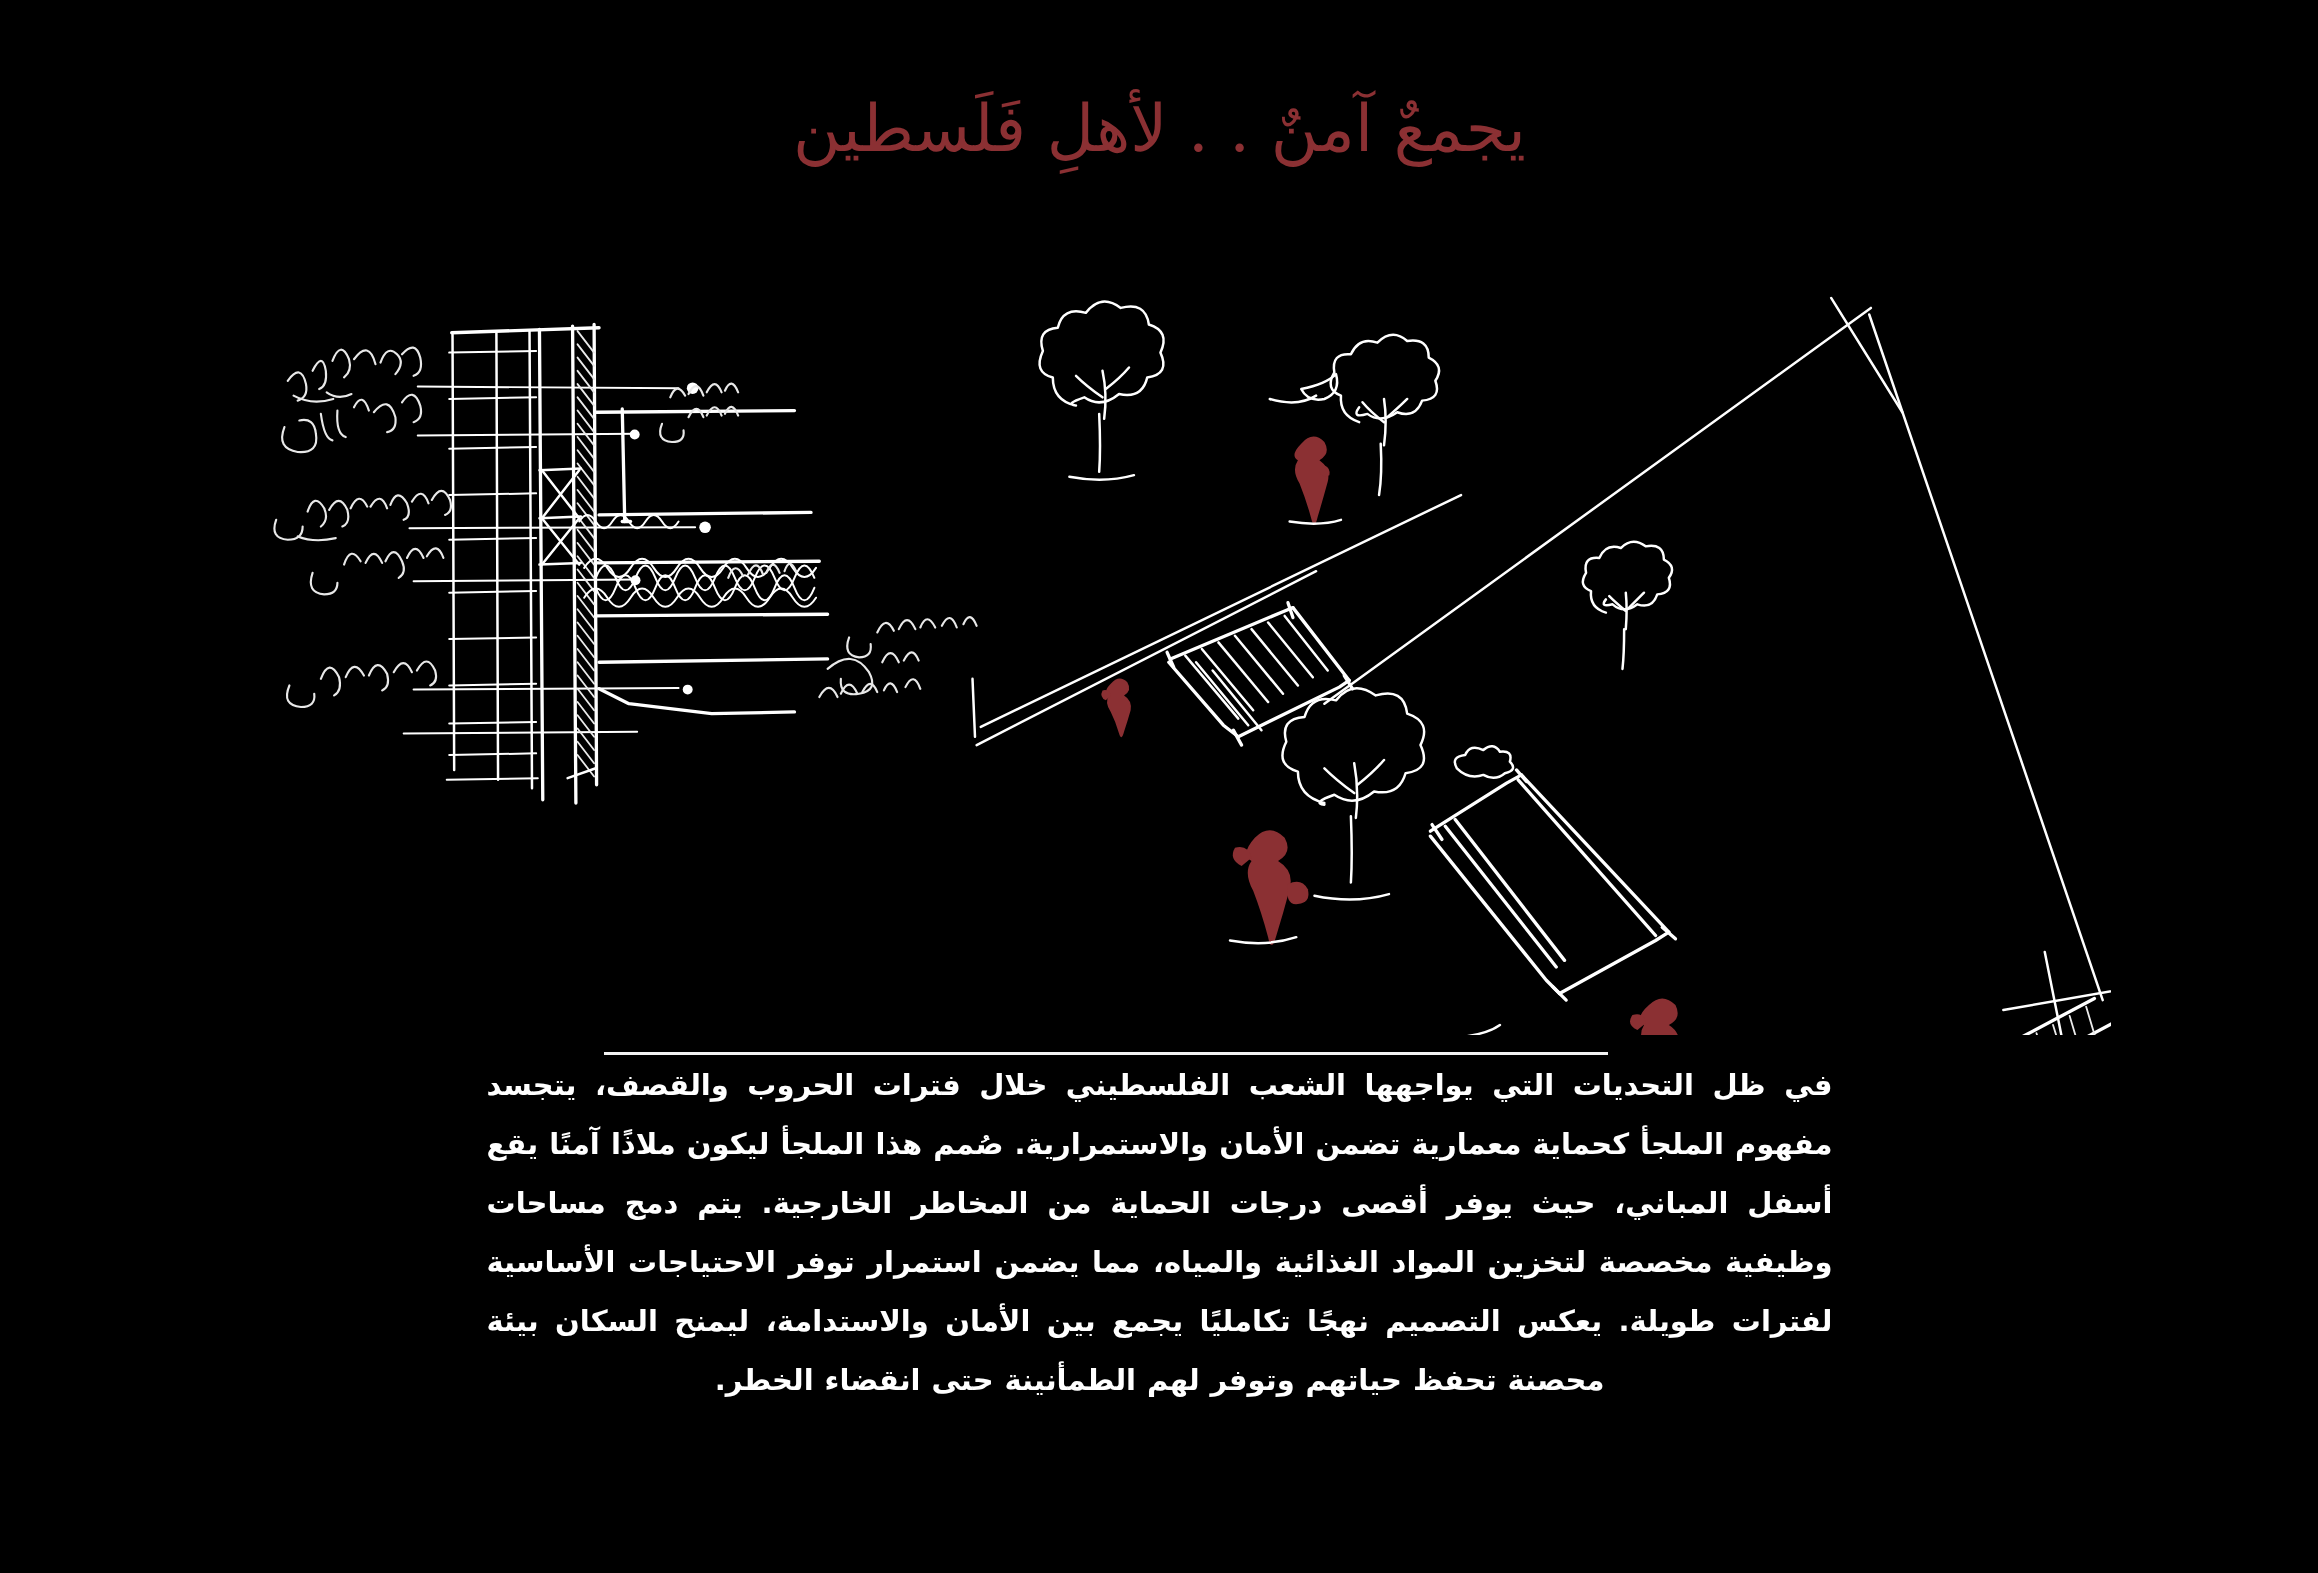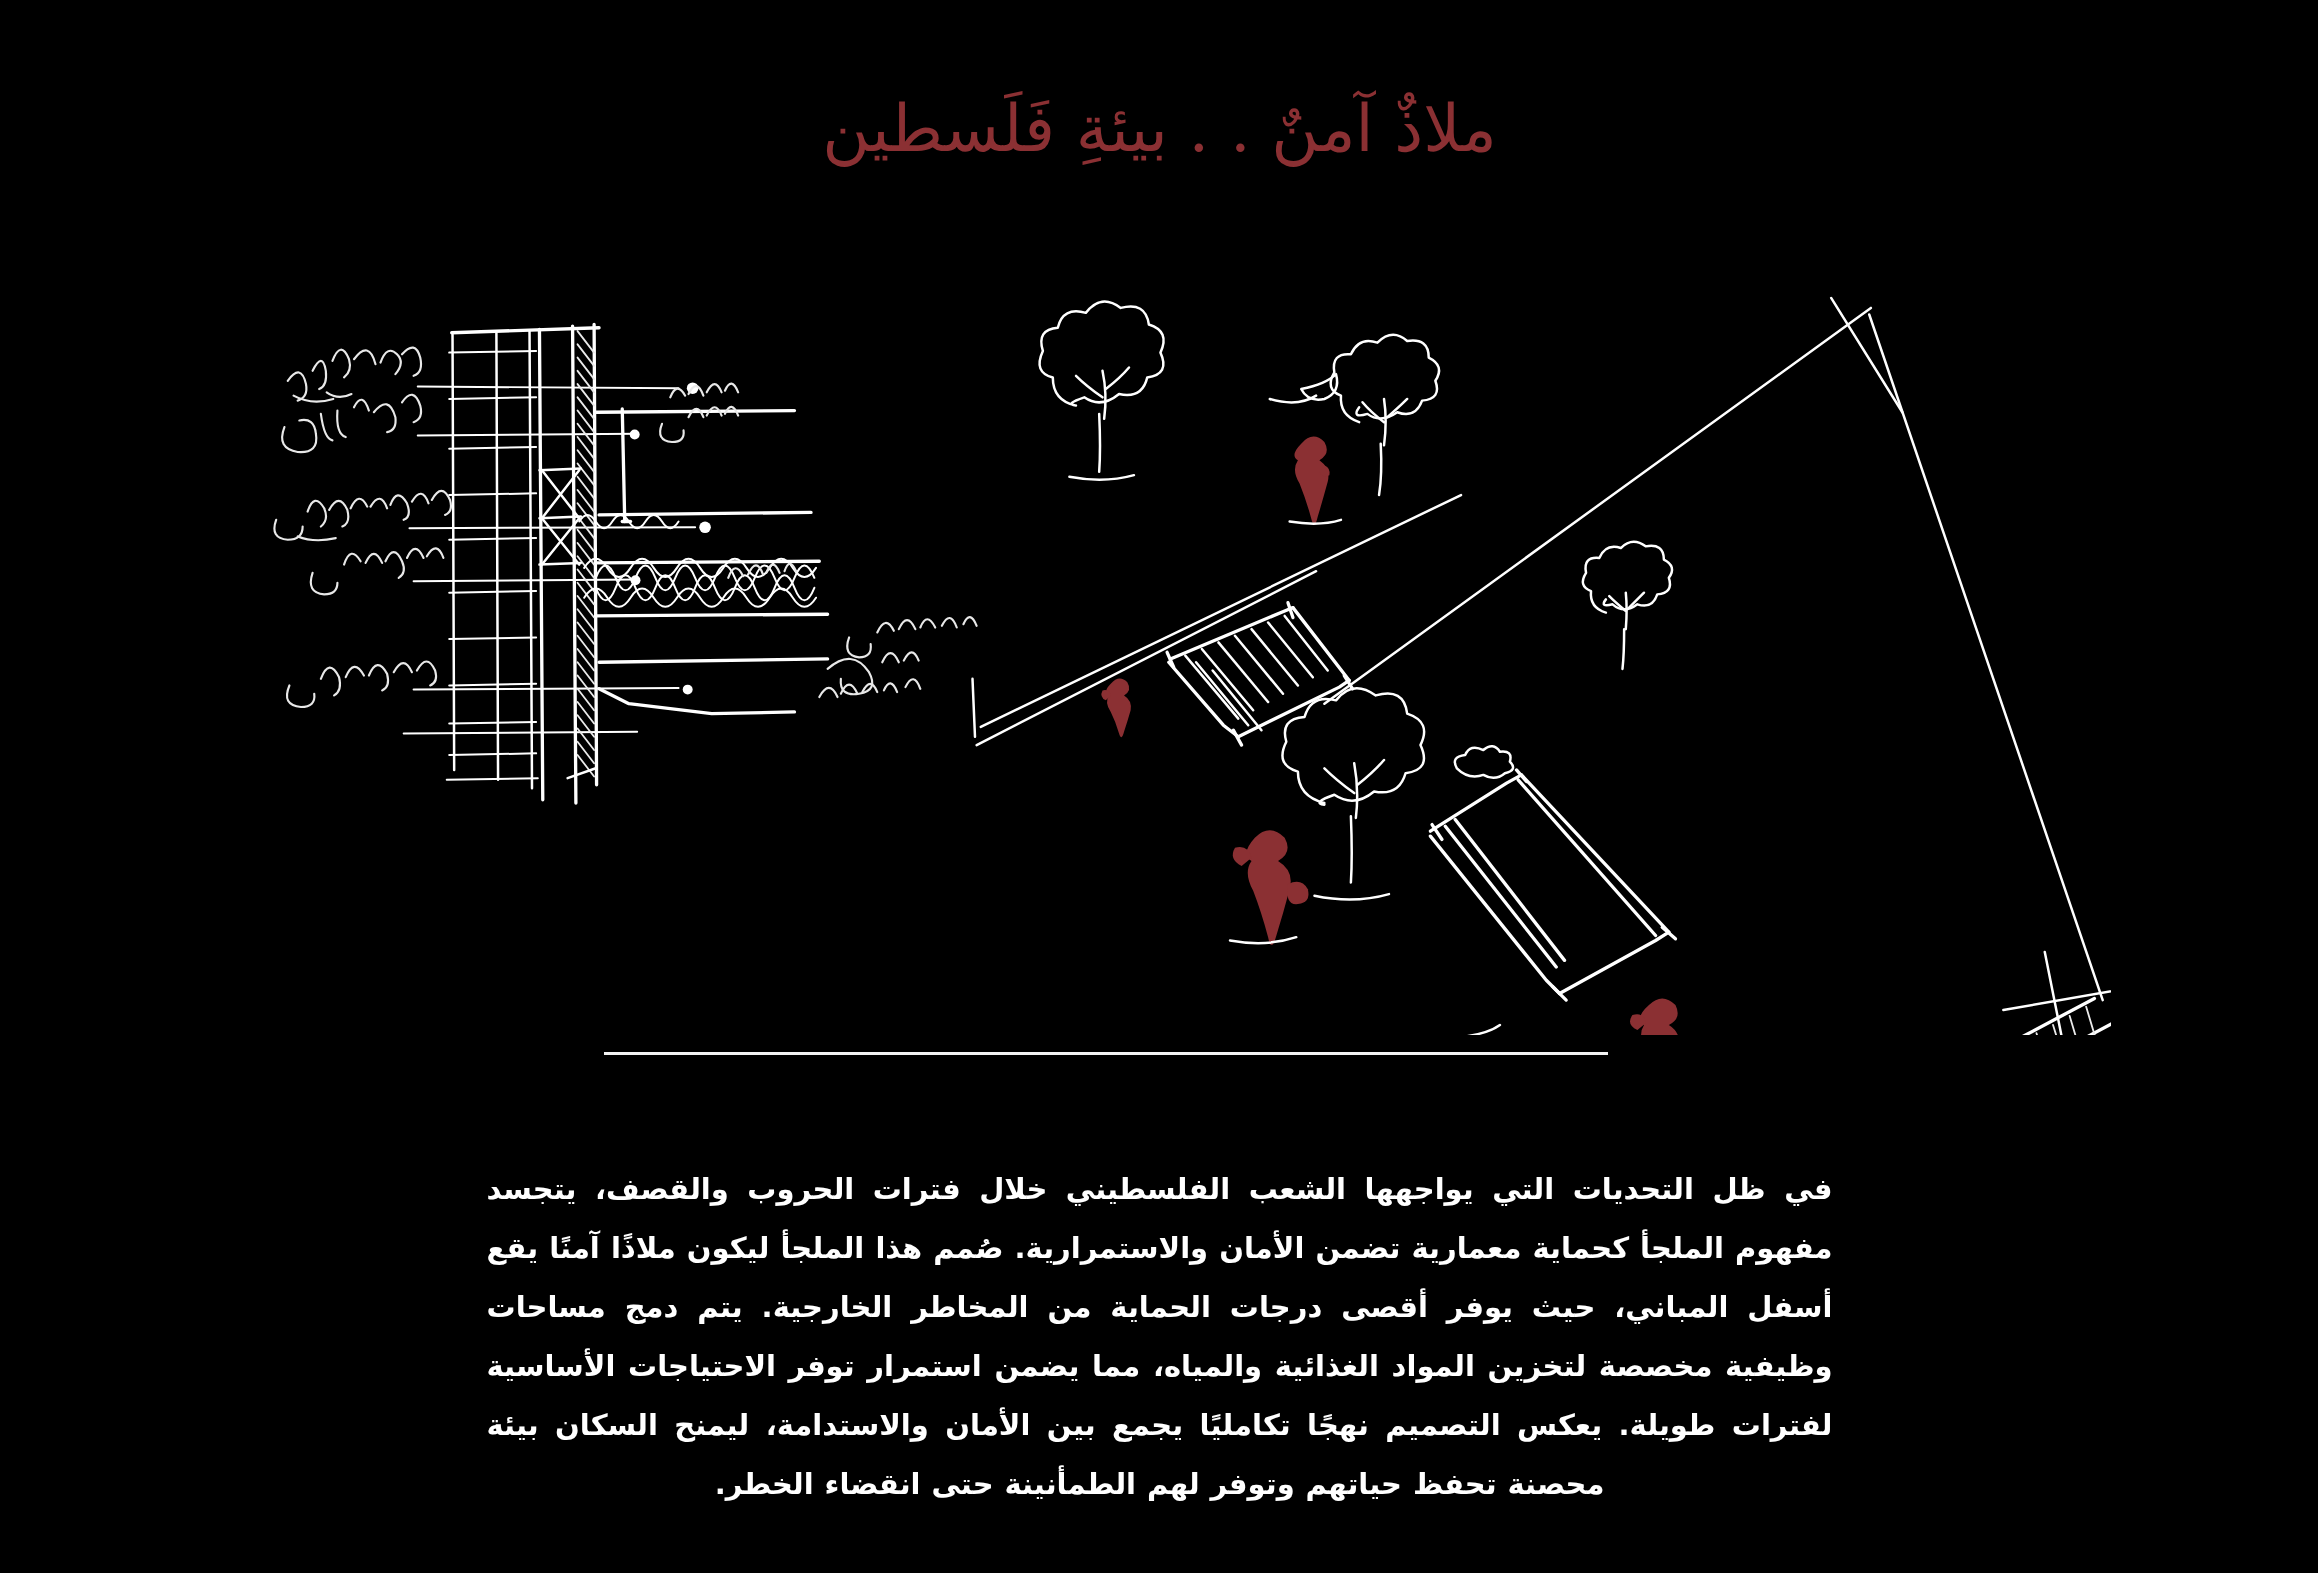--- a/index.html
+++ b/index.html
@@ -59,21 +59,21 @@
     top: 1052px;
     left: 604px;
     width: 1004px;
     height: 2.5px;
     background: #f2f2f2;
   }
 
   
   .body-wrap {
     position: absolute;
-    top: 1160px;
+    top: 1056px;
     left: 50%;
     transform: translateX(-50%);
     width: 1346px;
     direction: rtl;
   }
   .body-par {
     color: #ffffff;
     font-family: "DejaVu Sans", "Liberation Sans", sans-serif;
     font-size: 29px;
     font-weight: 700;
@@ -83,21 +83,21 @@
     margin: 0;
     word-spacing: 0.8px;
   }
 </style>
 </head>
 <body style="background: rgb(0, 0, 0);">
 
 <div class="page">
 
   <div class="title-wrap">
-    <span class="title-text" style="color: rgb(139, 48, 51);">ملاذٌ آمنٌ . . بيئةِ فَلَسطين</span>
+    <span class="title-text" style="color: rgb(139, 48, 51);">يجمعٌ آمنٌ . . لأهلِ فَلَسطين</span>
   </div>
 
   <div class="sketch-wrap">
     <svg class="sketch-svg" viewBox="0 0 2250 920" xmlns="http://www.w3.org/2000/svg">
       <defs>
         <style>
           .ln  { fill:none; stroke:#ffffff; stroke-width:4; stroke-linecap:round; stroke-linejoin:round; }
           .ln2 { fill:none; stroke:#ffffff; stroke-width:3; stroke-linecap:round; stroke-linejoin:round; }
           .lnT { fill:none; stroke:#ffffff; stroke-width:2.4; stroke-linecap:round; stroke-linejoin:round; }
           .lnH { fill:none; stroke:#eaeaea; stroke-width:2.2; stroke-linecap:round; }

